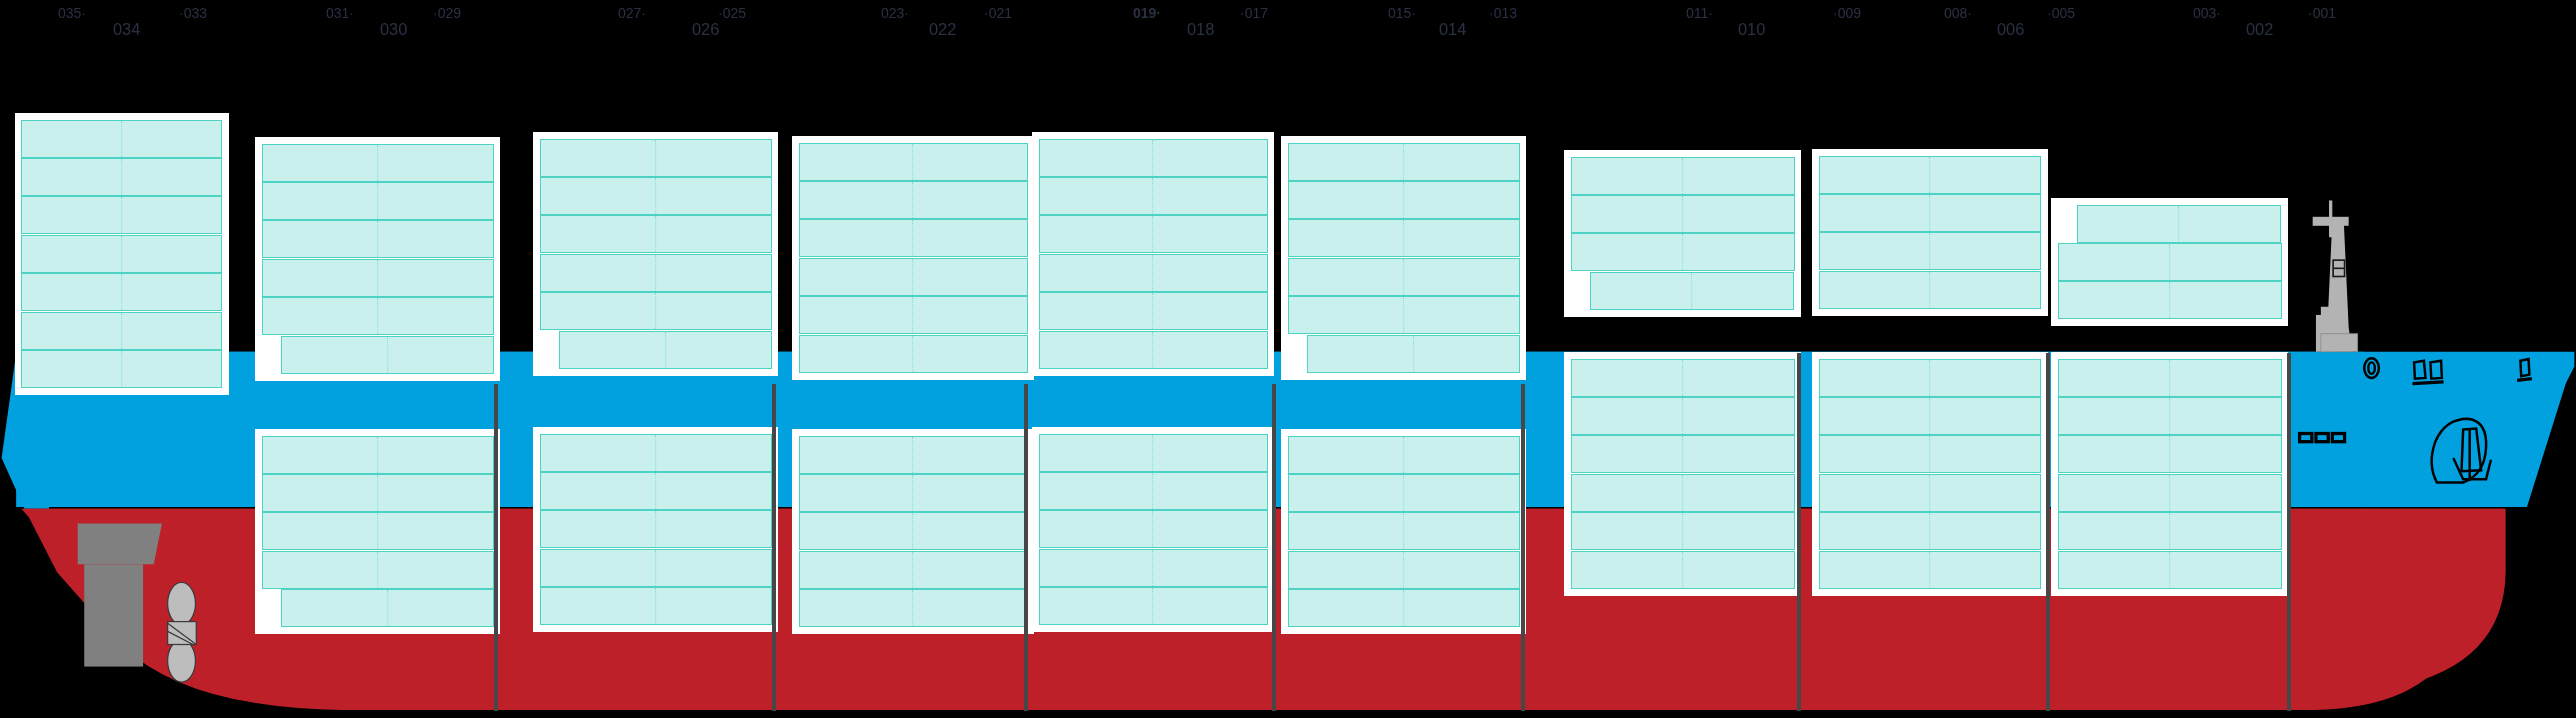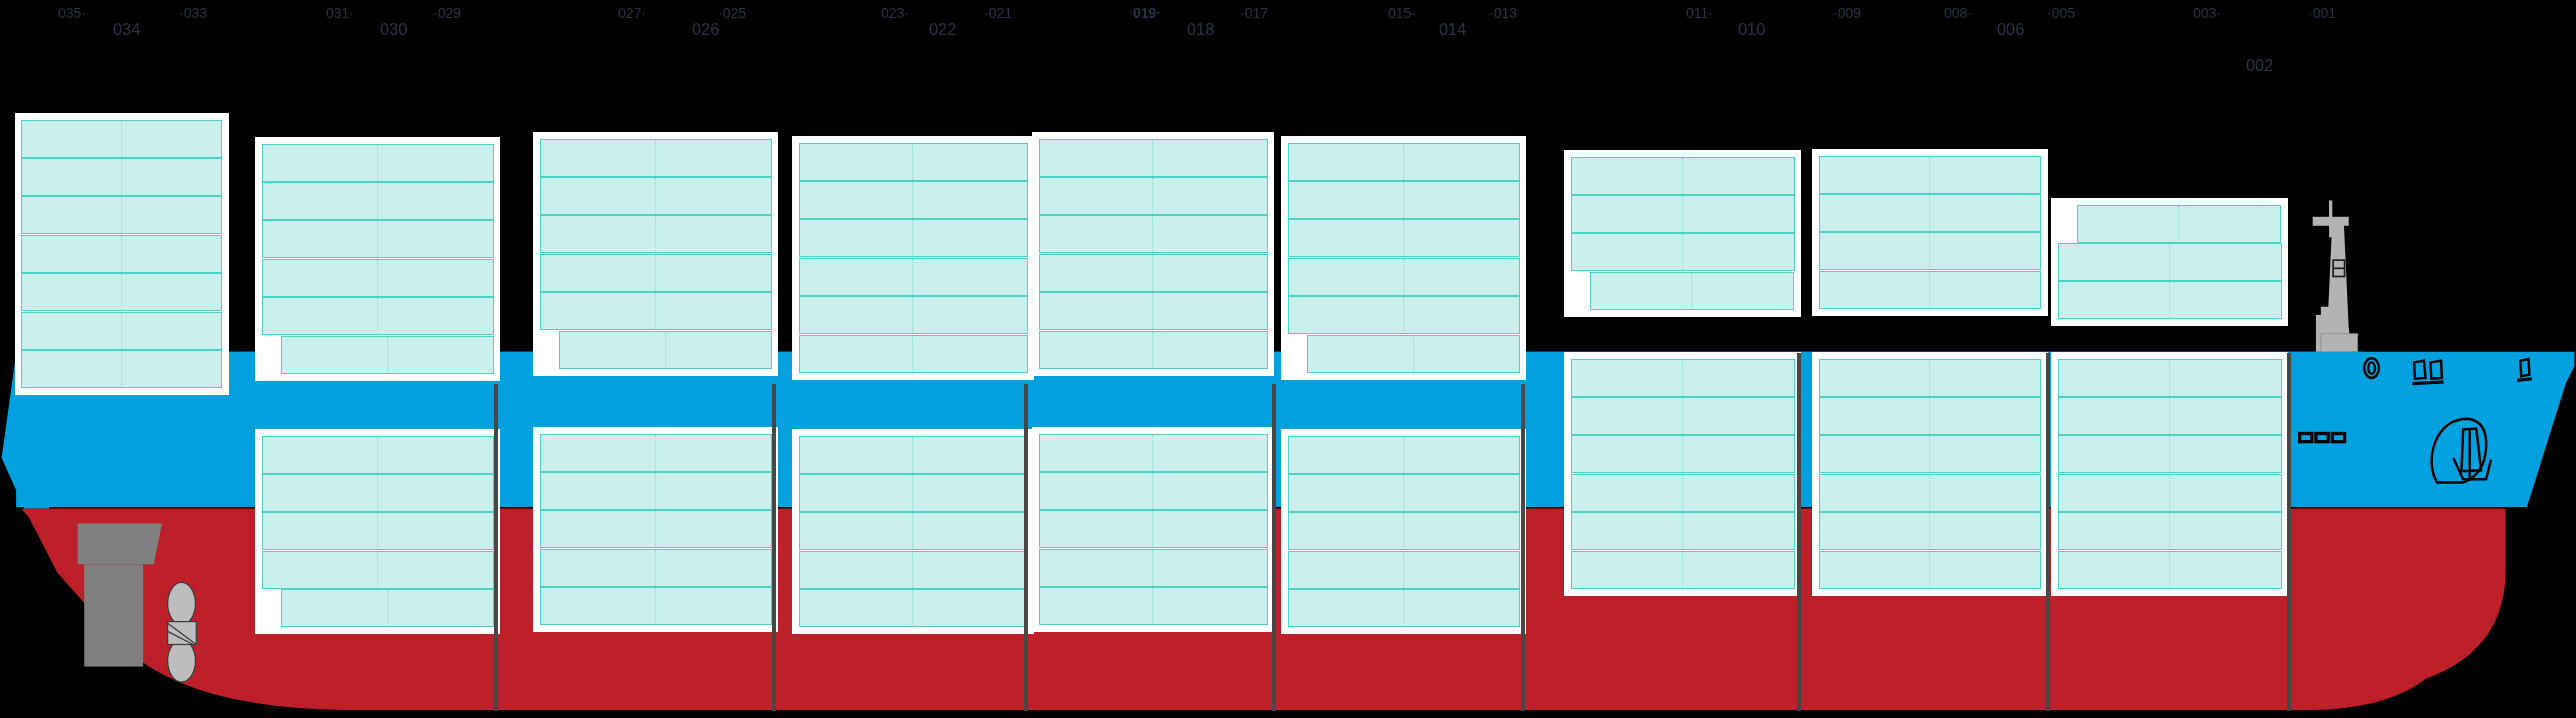--- a/index.html
+++ b/index.html
@@ -46,21 +46,21 @@
       <div class="bayno odd" style="left: 2193px;">003·</div>
       <div class="bayno odd" style="left: 2296px; margin-left: 12px;">·001</div>
       <div class="bayno even" style="left: 113px;">034</div>
       <div class="bayno even" style="left: 380px;">030</div>
       <div class="bayno even" style="left: 692px;">026</div>
       <div class="bayno even" style="left: 929px;">022</div>
       <div class="bayno even" style="left: 1187px;">018</div>
       <div class="bayno even" style="left: 1439px;">014</div>
       <div class="bayno even" style="left: 1738px;">010</div>
       <div class="bayno even" style="left: 1997px;">006</div>
-      <div class="bayno even" style="left: 2246px; margin-top: 36px;">002</div>
+      <div class="bayno even" style="left: 2246px;">002</div>
     </div>
 
   <svg class="hull-svg" viewBox="0 0 3150 879">
 
     <path d="M 20 430 L 20 620 L 3090 620
              L 3145 445 L 3130 432 L 2890 432 L 2890 430 Z" fill="#00a1de"></path>
     <path d="M 20 430 L 2888 430 L 2888 620 L 20 620 Z" fill="#00a1de"></path>
     <path d="M 2888 430 L 3148 430 L 3148 448 L 3060 620 L 2888 620 Z" fill="#00a1de"></path>
 
     <path d="M 20 430 L 2 560 L 30 622 L 60 622 L 60 430 Z" fill="#00a1de"></path>

